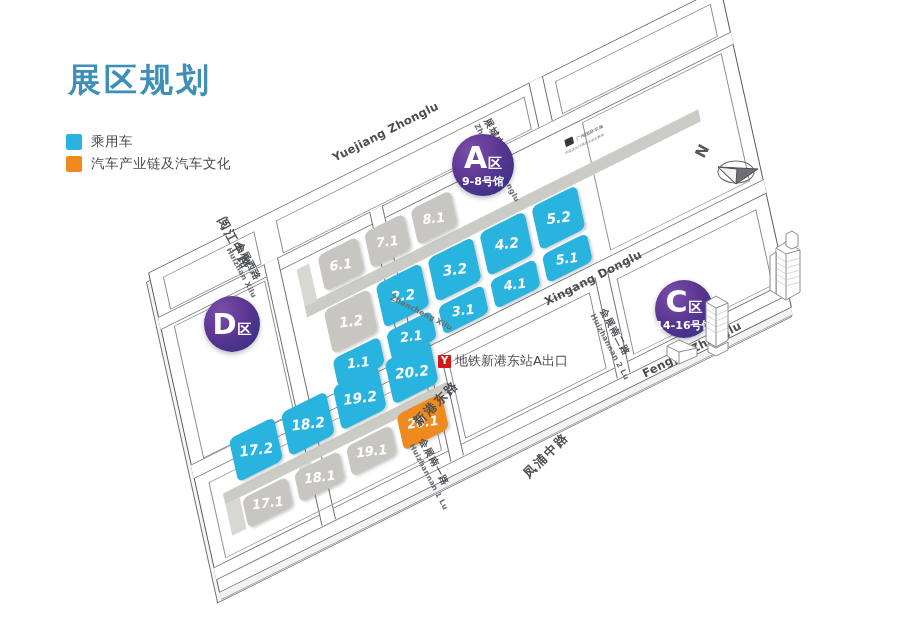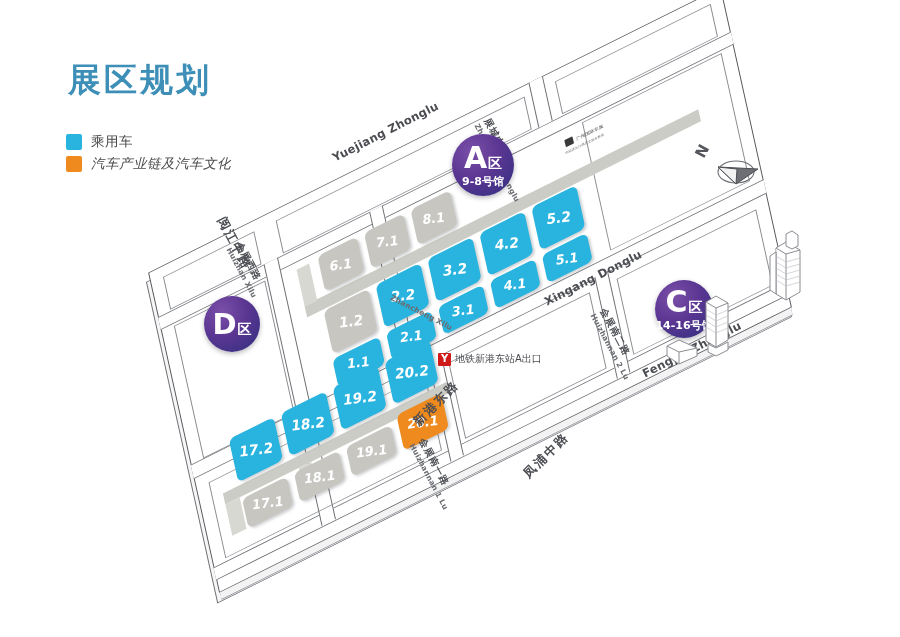--- a/index.html
+++ b/index.html
@@ -17,21 +17,21 @@
     position:absolute;left:68px;top:58px;
     font-size:33px;font-weight:bold;letter-spacing:3px;
     color:#3d8fb8;
     font-family:"DejaVu Sans","Liberation Sans",sans-serif;
   }
   .legend-row{position:absolute;display:flex;align-items:center;gap:9px;}
   .legend-swatch{width:16px;height:16px;border-radius:2px;display:block;}
   .legend-text{font-size:13.5px;color:#4a4a4a;letter-spacing:.5px;
     font-family:"DejaVu Sans","Liberation Sans",sans-serif;}
   #legend1{left:66px;top:133px;}
-  #legend2{left:66px;top:155px;font-style:italic;}
+  #legend2{left:66px;top:155px;}
 
   
   #plate-wrap{position:absolute;left:0;top:0;width:900px;height:637px;}
   #plate{
     position:absolute;left:150px;top:75px;width:640px;height:430px;
     transform:rotate(-26.5deg) skewX(-14deg) scaleY(.74);
     transform-origin:50% 50%;
   }
   #plate-top{
     position:absolute;inset:0;background:#ffffff;
@@ -110,21 +110,21 @@
   .street .en-sm{font-size:7.5px;font-weight:bold;letter-spacing:.2px;display:block;color:#6a6c71;}
 
   
   #metro{position:absolute;left:438px;top:352px;display:flex;align-items:center;gap:4px;}
   #metro-badge{
     width:13px;height:13px;background:#d01a1a;border-radius:1px;
     display:flex;align-items:center;justify-content:center;
     color:#fff;font-size:10px;font-weight:bold;line-height:1;
     font-family:"DejaVu Sans","Liberation Sans",sans-serif;
   }
-  #metro-label{font-size:10px;color:#4a4c51;white-space:nowrap;
+  #metro-label{font-size:13px;color:#4a4c51;white-space:nowrap;
     font-family:"DejaVu Sans","Liberation Sans",sans-serif;}
 
   
   #compass{position:absolute;left:690px;top:138px;width:80px;height:62px;}
   #compass-n{position:absolute;left:6px;top:4px;font-size:15px;font-weight:bold;
     color:#55575c;transform:rotate(-62deg);
     font-family:"DejaVu Sans","Liberation Sans",sans-serif;}
 
   
   #logo{position:absolute;left:563px;top:130px;display:flex;align-items:center;gap:3px;

